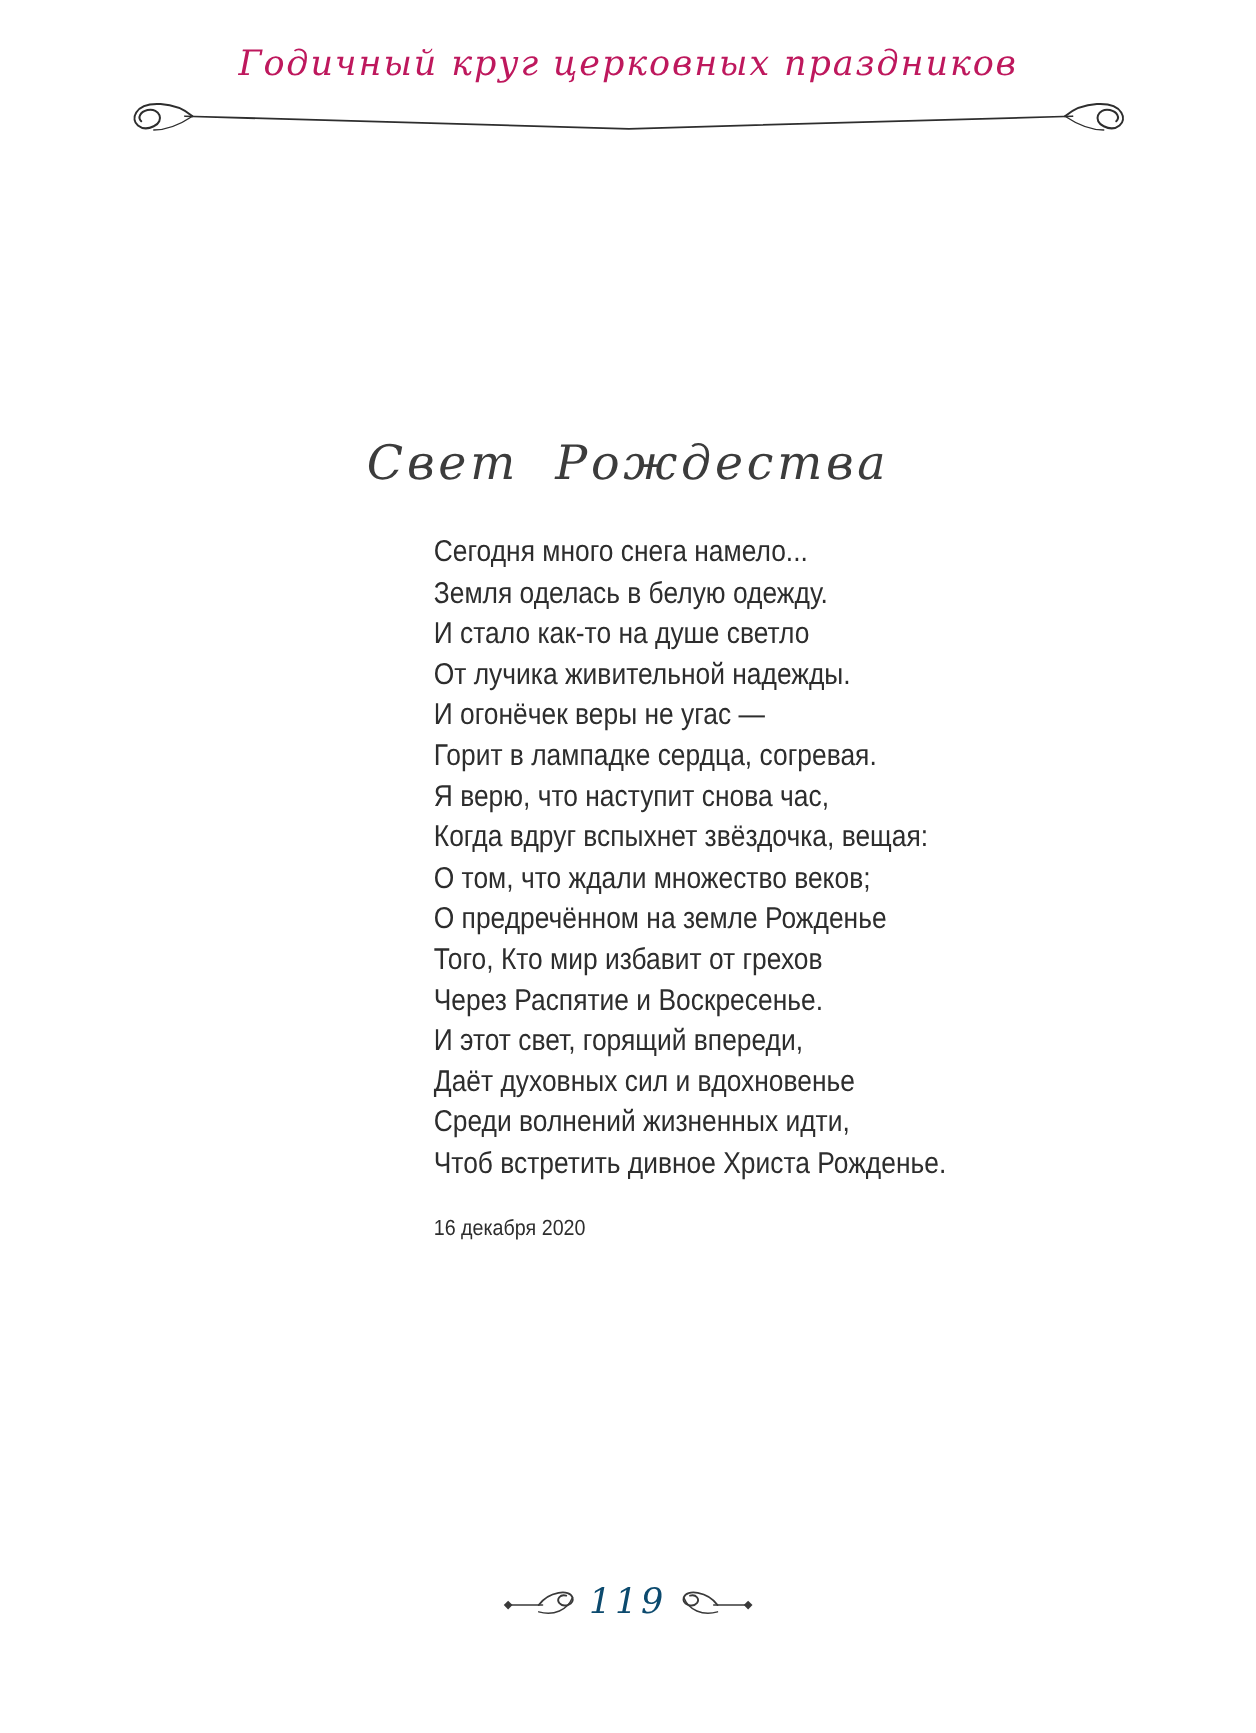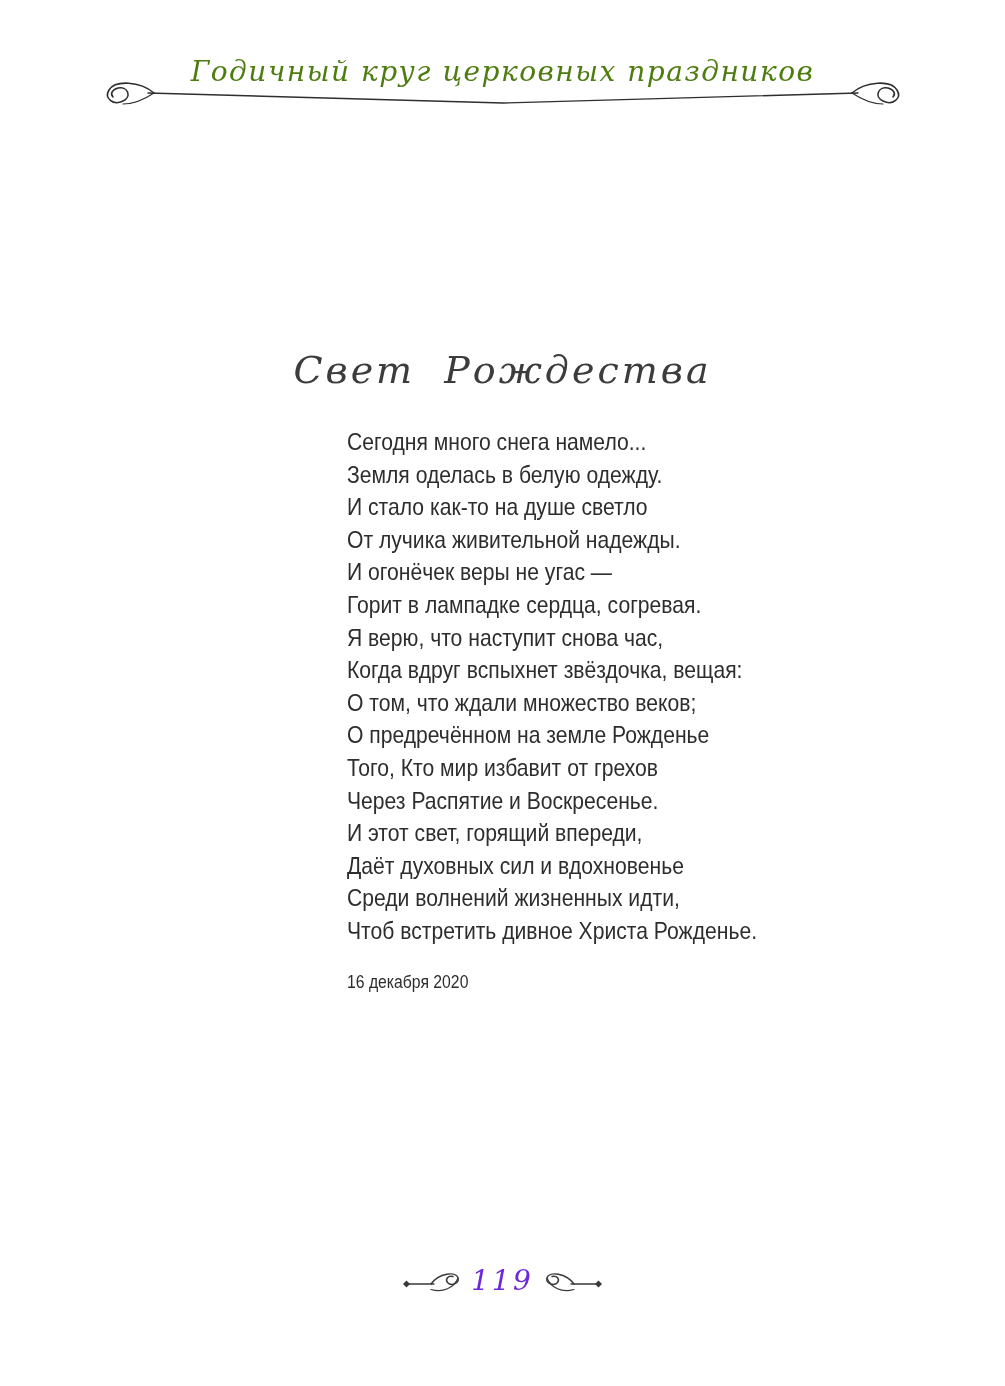--- a/index.html
+++ b/index.html
@@ -12,22 +12,21 @@
     font-family: "Liberation Sans", sans-serif;
   }
   .running-title {
     position: absolute;
     top: 34px; left: 0; right: 0;
     text-align: center;
     font-family: "DejaVu Serif", serif;
     font-style: italic;
     font-size: 28px;
     letter-spacing: 1.5px;
-    color: #4d7c0f;
-    margin-top: 21px;
+    color: #be185d;
   }
   .header-divider {
     position: absolute;
     top: 78px; left: 98px;
     width: 810px; height: 40px;
   }
   .poem-title {
     position: absolute;
     top: 348px; left: 0; right: 0;
     text-align: center;
@@ -63,21 +62,21 @@
     display: flex;
     align-items: center;
     justify-content: center;
     gap: 6px;
   }
   .page-number {
     font-family: "DejaVu Serif", serif;
     font-style: italic;
     font-size: 28px;
     letter-spacing: 3px;
-    color: #6d28d9;
+    color: #0c4a6e;
     line-height: 1;
     padding: 0 2px 6px 2px;
   }
   .footer-orn { display: block; }
 </style>
 </head>
 <body>
 
 <div class="page">
 

